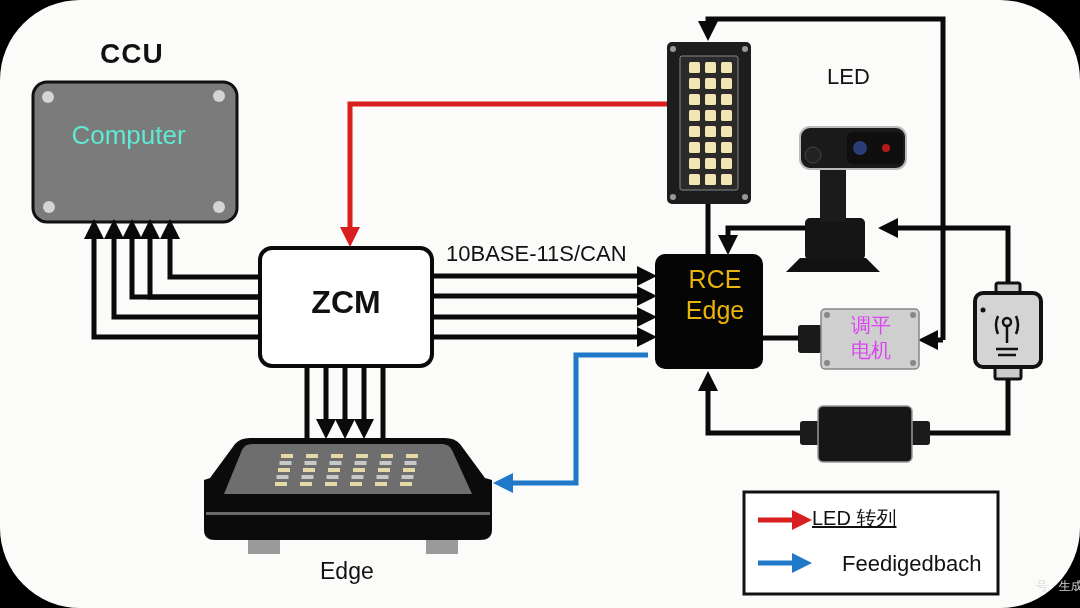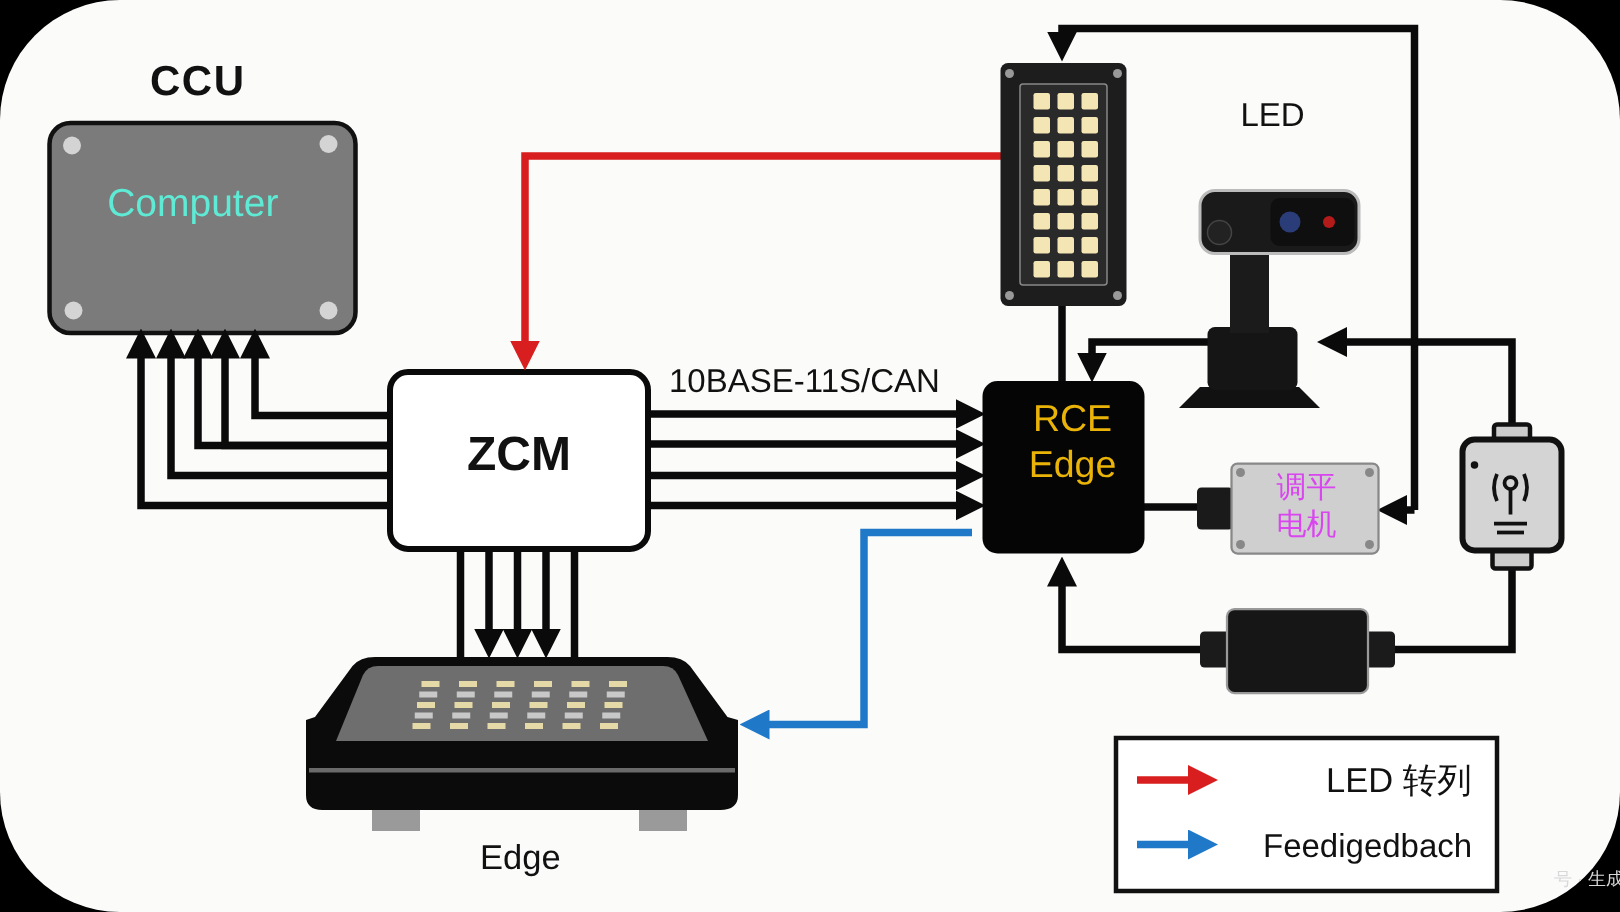--- a/index.html
+++ b/index.html
@@ -9,21 +9,21 @@
   svg{position:absolute;left:0;top:0;}
   .lbl{position:absolute;color:#111;white-space:nowrap;}
   .ccu-title{left:100px;top:38px;font-size:28px;font-weight:bold;letter-spacing:1px;}
   .cu-text{left:34px;top:118px;width:189px;text-align:center;color:#5eead4;font-size:26px;line-height:35px;}
   .zcm-text{left:260px;top:284px;width:172px;text-align:center;font-size:32px;font-weight:bold;}
   .bus-label{left:446px;top:241px;font-size:22px;}
   .rce-text{left:655px;top:264px;width:120px;text-align:center;color:#eab308;font-size:25px;line-height:31px;}
   .led-label{left:827px;top:64px;font-size:22px;}
   .motor-text{left:824px;top:313px;width:94px;text-align:center;font-size:20px;line-height:25px;color:#d946ef;}
   .bash-label{left:320px;top:558px;font-size:23px;}
-  .legend-red{left:884px;top:505px;font-size:23px;}
+  .legend-red{left:812px;top:505px;font-size:20px;text-decoration:underline;}
   .legend-blue{left:842px;top:551px;font-size:22px;}
   .watermark{left:1012px;top:578px;font-size:12px;color:#d8d8d8;margin-left:24px;}
 </style>
 </head>
 <body>
 
 <div id="canvas">
   <div id="panel"></div>
 </div>
 

